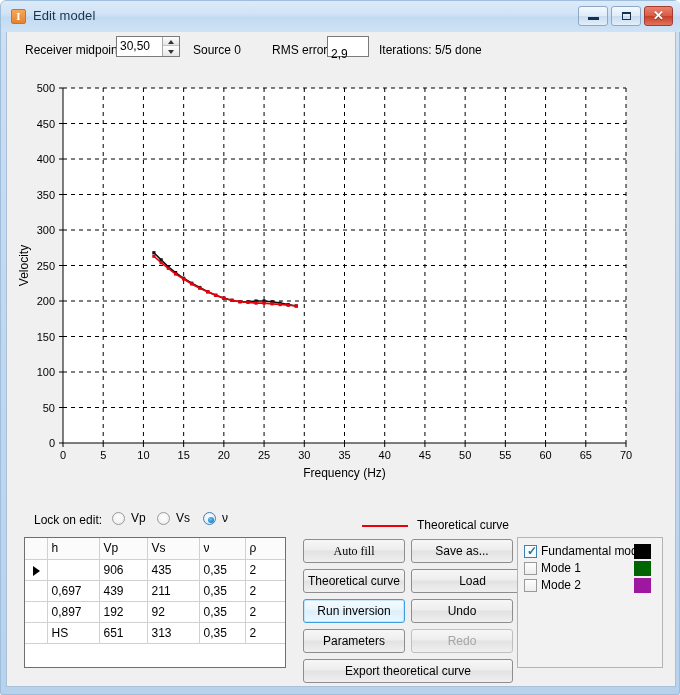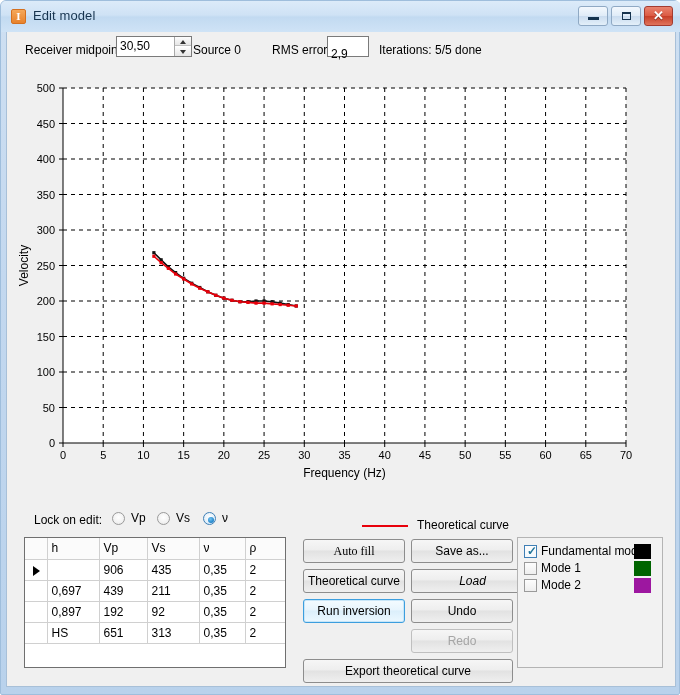--- a/index.html
+++ b/index.html
@@ -95,21 +95,21 @@
     box-sizing: border-box;
     overflow: hidden;
   }
 
   
   #param-row { position: absolute; left: 0; top: 0; width: 670px; height: 36px; }
   .lbl { position: absolute; font-size: 12px; color: #000; }
   #lbl-receiver { left: 18px; top: 11px; }
   #spin-wrap {
     position: absolute; left: 109px; top: 4px;
-    width: 76px; height: 21px;
+    width: 64px; height: 21px;
     background: #fff;
     border: 1px solid #7a7a7a;
     box-sizing: border-box;
     padding-left: 19px;
   }
   #spin-value {
     position: absolute; left: 3px; top: 2px;
     font-size: 12px;
   }
   #spin-btns {
@@ -247,21 +247,21 @@
     border: 1px solid #3c9ede;
     box-shadow: inset 0 0 0 1px #c8e6f8;
     background: linear-gradient(to bottom, #f4fbff 0%, #e8f5fd 45%, #dbeffb 50%, #ecf8ff 100%);
   }
   .btn.disabled { color: #a5a5a5; border-color: #bfbfbf; }
   #b-autofill  { left: 296px; top: 507px; width: 102px; height: 24px; font-family: Liberation Serif, serif; }
   #b-theory    { left: 296px; top: 537px; width: 102px; height: 24px; }
   #b-runinv    { left: 296px; top: 567px; width: 102px; height: 24px; }
   #b-params    { left: 296px; top: 597px; width: 102px; height: 24px; }
   #b-saveas    { left: 404px; top: 507px; width: 102px; height: 24px; }
-  #b-load      { left: 404px; top: 537px; width: 123px; height: 24px; font-style: italic; }
+  #b-load      { left: 404px; top: 537px; width: 123px; height: 24px; }
   #b-undo      { left: 404px; top: 567px; width: 102px; height: 24px; }
   #b-redo      { left: 404px; top: 597px; width: 102px; height: 24px; }
   #b-export    { left: 296px; top: 627px; width: 210px; height: 24px; }
 
   
   #mode-panel {
     position: absolute;
     left: 510px; top: 505px;
     width: 146px; height: 131px;
     background: #f2f2f2;
@@ -540,20 +540,21 @@
             <td>0,35</td>
             <td>2</td>
           </tr>
         </tbody>
       </table>
     </div>
 
     <div class="btn" id="b-autofill">Auto fill</div>
     <div class="btn" id="b-theory">Theoretical curve</div>
     <div class="btn focused" id="b-runinv">Run inversion</div>
+    <div class="btn" id="b-params">Parameters</div>
     <div class="btn" id="b-saveas">Save as...</div>
     <div class="btn" id="b-load">Load</div>
     <div class="btn" id="b-undo">Undo</div>
     <div class="btn disabled" id="b-redo">Redo</div>
     <div class="btn" id="b-export">Export theoretical curve</div>
 
     <div id="mode-panel">
       <div class="mode-row" id="mode-0">
         <span class="chk on">
             <span class="chk-tick">✓</span>

